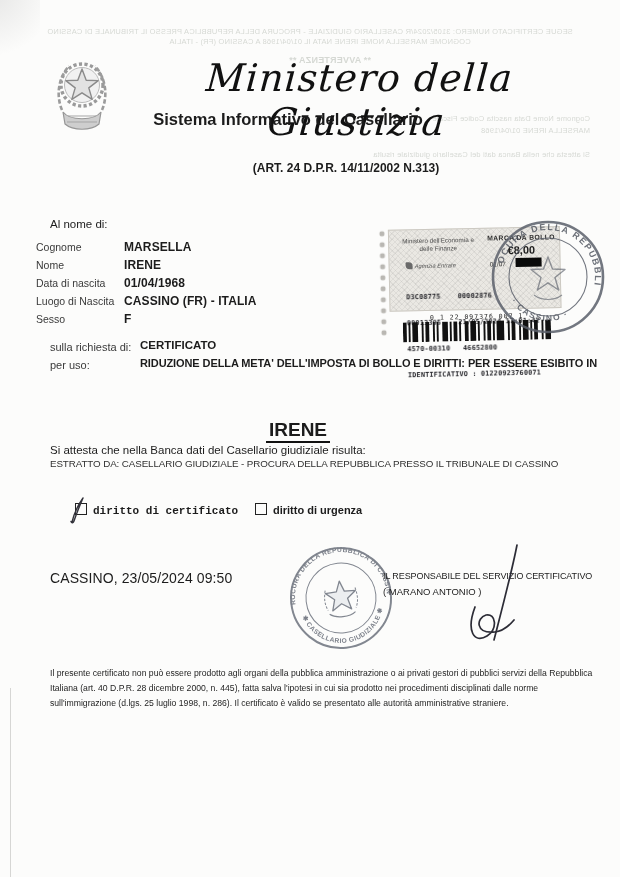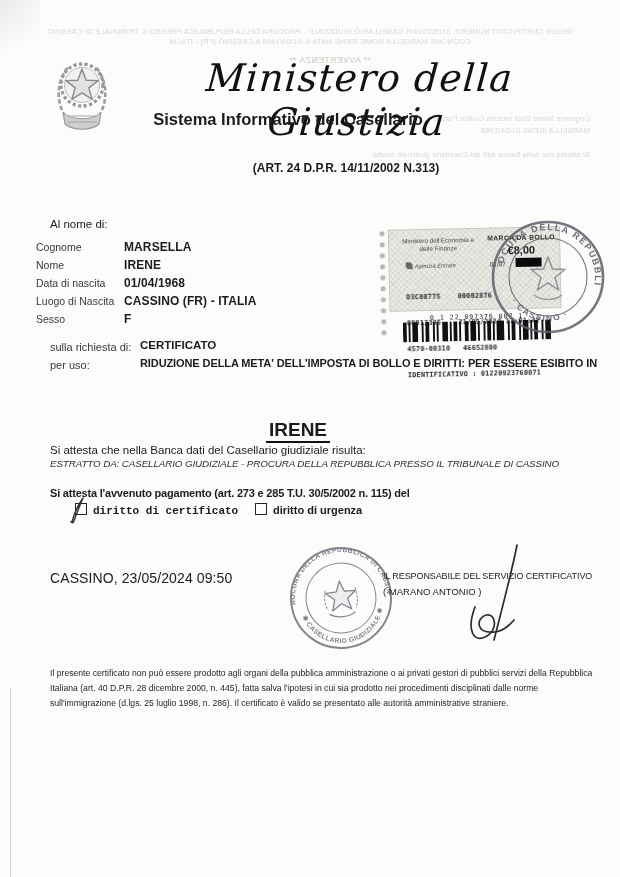--- a/index.html
+++ b/index.html
@@ -62,21 +62,21 @@
 
   .richiesta-lab{left:50px;top:341px;font-size:11px;color:#3a3a3a;}
   .richiesta-val{left:140px;top:339px;font-size:11.5px;}
   .uso-lab{left:50px;top:359px;font-size:11px;color:#3a3a3a;}
   .uso1{left:140px;top:357px;font-size:11px;letter-spacing:-.1px;}
   .uso2{left:140px;top:376px;font-size:11px;letter-spacing:-.1px;}
 
   .attesta{left:50px;top:401px;font-size:11.5px;margin-top:43px;}
   .nulla{left:0;top:419px;width:596px;text-align:center;font-size:19px;}
   .nulla span{border-bottom:2px solid #111;padding:0 3px 1px;}
-  .estratto{left:50px;top:458px;font-size:9.8px;letter-spacing:-.1px;color:#303030;font-style:italic;}
+  .estratto{left:50px;top:458px;font-size:9.8px;letter-spacing:-.1px;color:#303030;}
 
   .pay{left:50px;top:487px;font-size:11px;letter-spacing:-.2px;}
   .cb{position:absolute;top:503px;font-size:11px;font-weight:bold;}
   .cb .box{display:inline-block;width:10px;height:10px;border:1.3px solid #222;
            vertical-align:-1px;margin-right:6px;}
   .tick{left:68px;top:495px;width:24px;height:30px;}
 
   .placedate{left:50px;top:570px;font-size:14px;letter-spacing:.1px;}
   .role{left:383px;top:571px;width:205px;text-align:center;font-size:9px;letter-spacing:-.1px;}
   .rname{left:383px;top:586px;width:205px;text-align:left;font-size:9.5px;}
@@ -207,21 +207,20 @@
 
   <div class="abs richiesta-lab">sulla richiesta di:</div>
   <div class="abs richiesta-val b">CERTIFICATO</div>
   <div class="abs uso-lab">per uso:</div>
   <div class="abs uso1 b nw">RIDUZIONE DELLA META' DELL'IMPOSTA DI BOLLO E DIRITTI: PER ESSERE ESIBITO IN</div>
 
   <div class="abs attesta">Si attesta che nella Banca dati del Casellario giudiziale risulta:</div>
   <div class="abs nulla b"><span>IRENE</span></div>
   <div class="abs estratto nw">ESTRATTO DA: CASELLARIO GIUDIZIALE - PROCURA DELLA REPUBBLICA PRESSO IL TRIBUNALE DI CASSINO</div>
 
-  <div class="abs pay b nw">Si attesta l'avvenuto pagamento (art. 273 e 285 T.U. 30/5/2002 n. 115) del</div>
   <div class="cb" style="left:75px;font-family:Liberation Mono, monospace;">
     <span class="box"></span><span>diritto di certificato</span>
   </div>
   <svg class="abs tick" viewBox="0 0 24 30">
     <path d="M4,27 C6,19 10,10 15,3 M15,3 C12,10 9,17 6,26 C5.4,28 3.6,28.4 3,26.5" fill="none" stroke="#33333b" stroke-width="1.4" stroke-linecap="round"></path>
   </svg>
   <div class="cb" style="left:255px;">
     <span class="box"></span><span>diritto di urgenza</span>
   </div>
 

